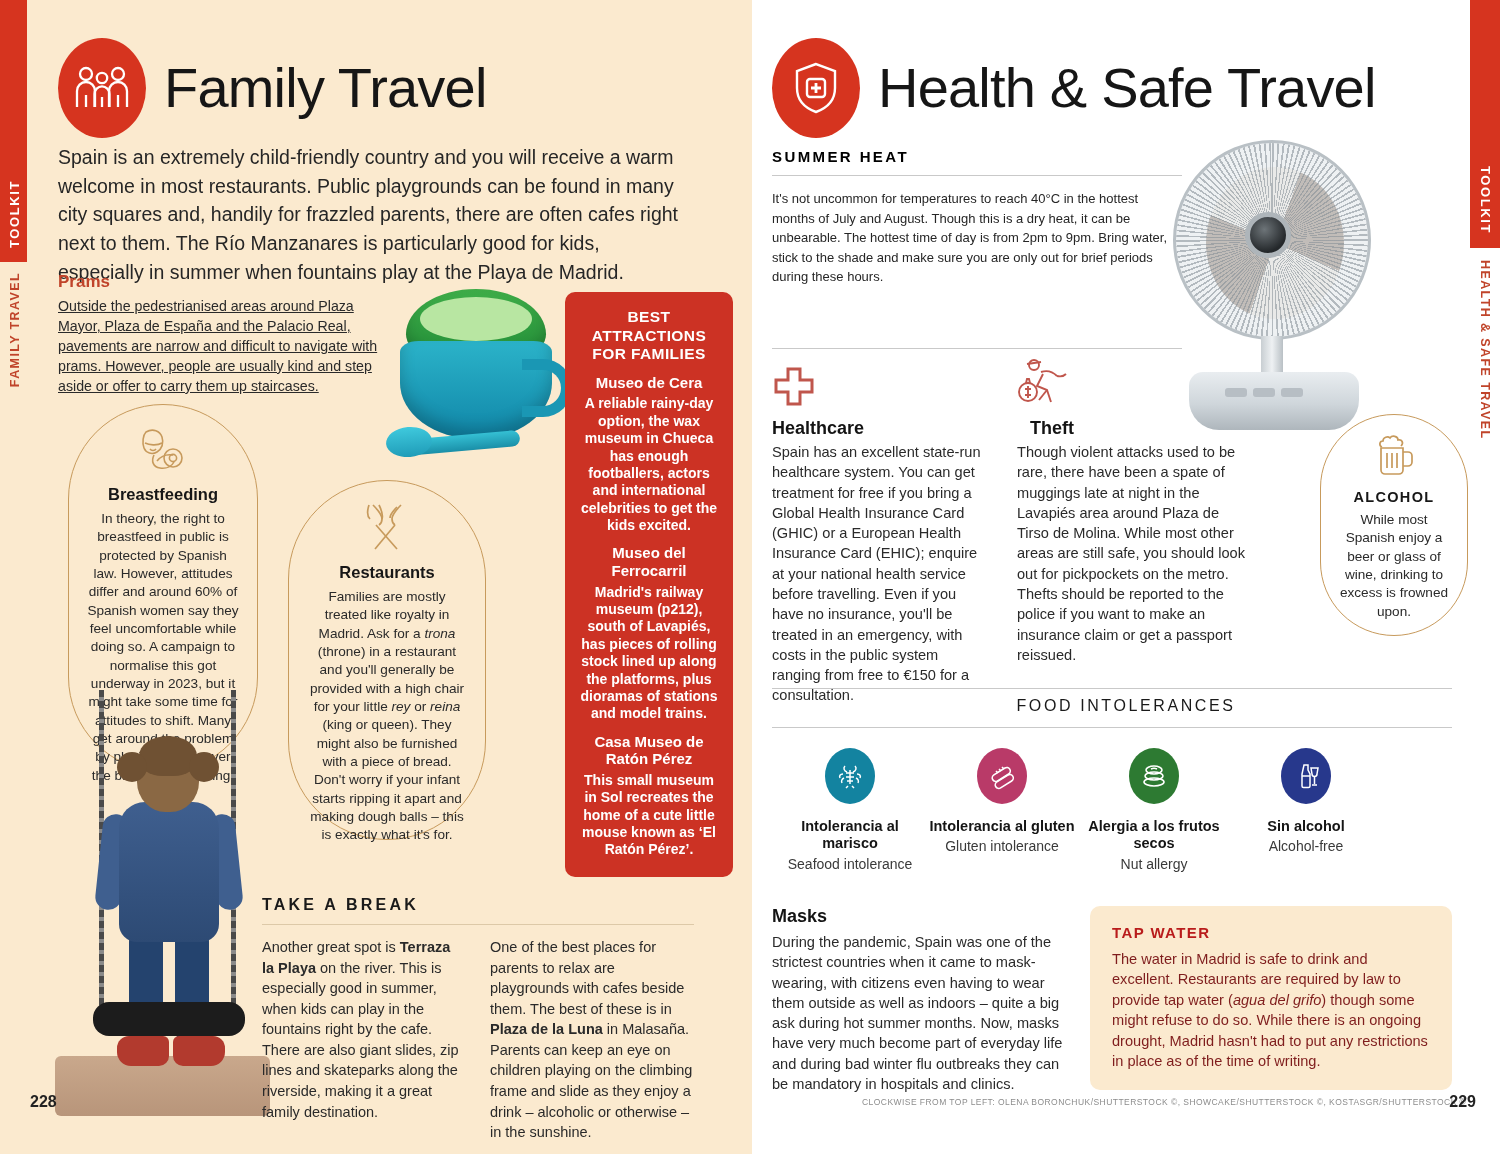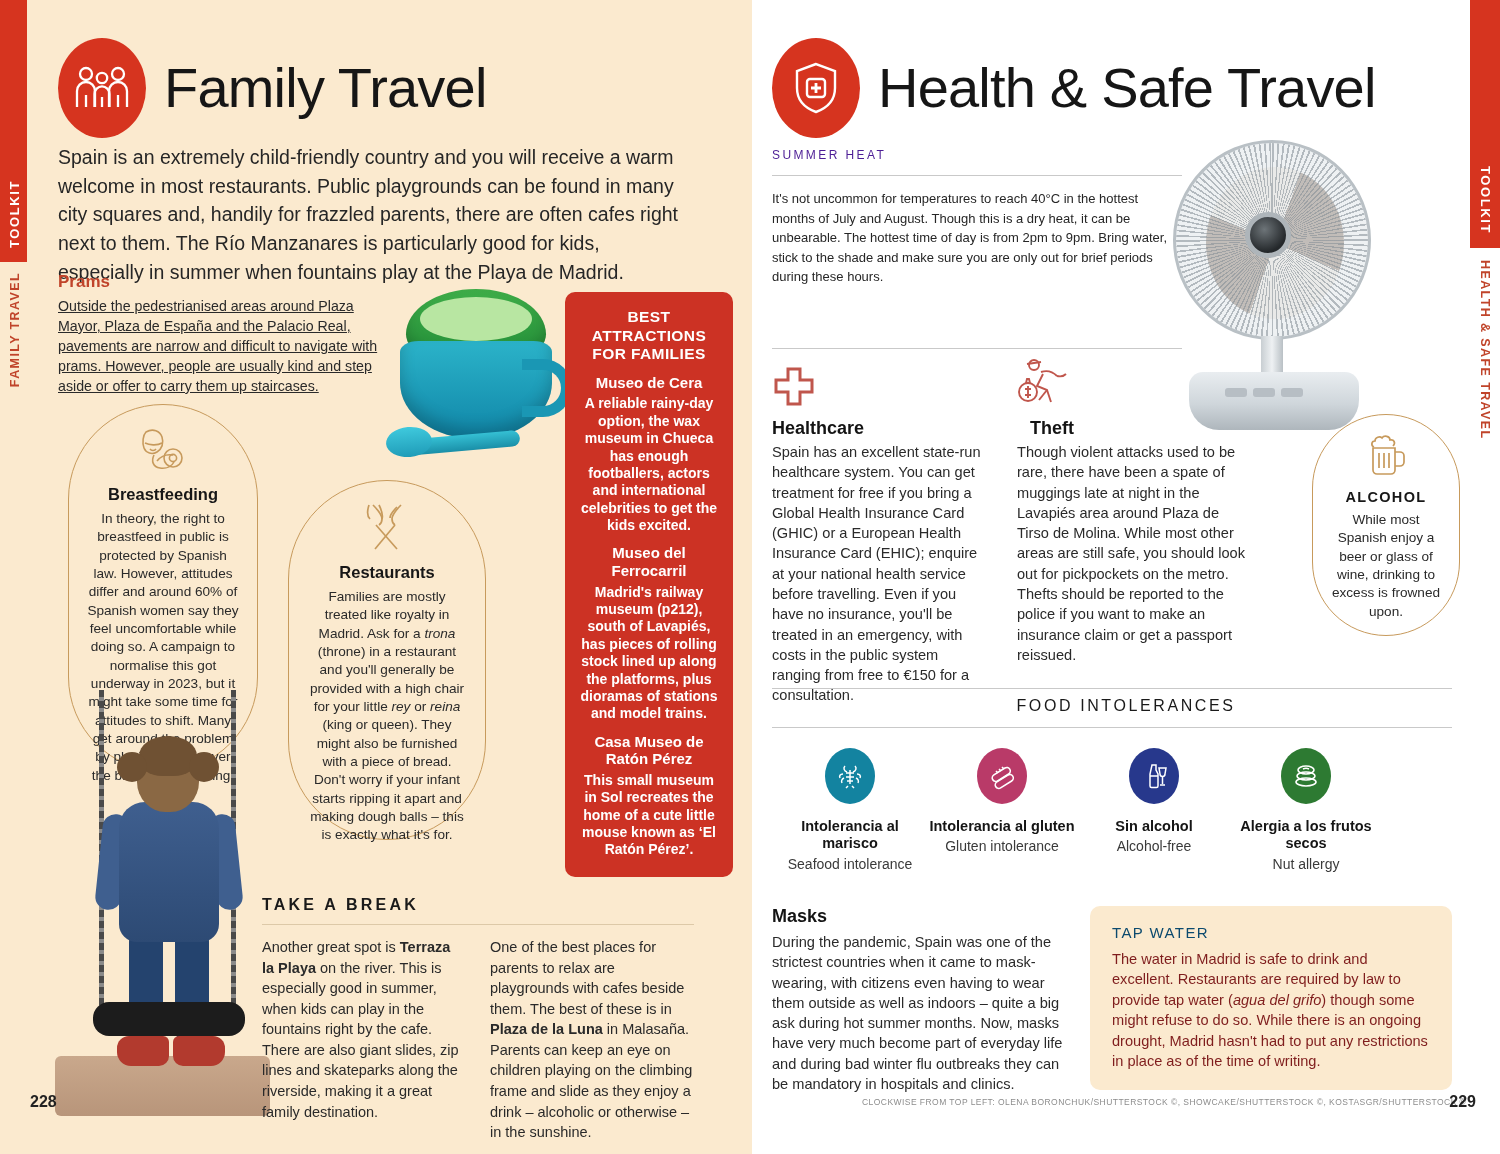--- a/index.html
+++ b/index.html
@@ -175,21 +175,21 @@
     padding-bottom: 10px;
   }
   .rule { height: 1px; background: #ddc9a8; }
   .tb-cols { display: flex; gap: 24px; margin-top: 12px; }
   .tb-cols p { font-size: 14.5px; line-height: 1.42; color: #2a2a2a; width: 205px; }
   .tb-cols b { font-weight: 700; }
 
   .pageno { position: absolute; font-size: 16px; font-weight: 600; color: #222; }
 
   
-  .rp-sub { position: absolute; font-size: 12px; font-weight: 400; letter-spacing: 2.4px; color:#4c1d95; }
+  .rp-sub { position: absolute; font-size: 15px; font-weight: 700; letter-spacing: 2.4px; color:#000000; }
   .rp-rule { position: absolute; height: 1px; background: #c9c9c9; }
   .rp-intro { position: absolute; font-size: 13px; line-height: 1.5; color:#262626; }
 
   .col-head { position:absolute; font-size: 18px; font-weight: 700; color:#141414; }
   .col-body { position:absolute; font-size: 14.6px; line-height: 1.39; color:#2a2a2a; }
 
   .icon-outline { position:absolute; }
 
   
   .fan { position:absolute; left:1225px; top:140px; width:215px; height:310px; }
@@ -228,21 +228,21 @@
   .fi-circle {
     width: 50px; height: 56px; border-radius: 50%; margin: 0 auto 14px;
     display:flex; align-items:center; justify-content:center;
   }
   .fi-es { font-size: 14.5px; font-weight: 700; color:#151515; line-height:1.2; }
   .fi-en { font-size: 14px; color:#3a3a3a; line-height:1.25; margin-top:3px; }
 
   .tapwater {
     position:absolute; background:#fbeacf; border-radius:10px; padding: 18px 22px;
   }
-  .tapwater h4 { font-size: 15px; font-weight: 400; letter-spacing: 1.4px; color:#0c4a6e; margin-bottom:8px; }
+  .tapwater h4 { font-size: 15px; font-weight: 700; letter-spacing: 1.4px; color:#b91c1c; margin-bottom:8px; }
   .tapwater p { font-size: 14.6px; line-height:1.40; color:#7f1d1d; }
   .tapwater i { font-style: italic; }
 
   .credits {
     position:absolute; font-size: 8.5px; letter-spacing:.45px; color:#8c8c8c; white-space:nowrap;
   }
 </style>
 </head>
 <body>
 
@@ -418,21 +418,21 @@
         <path d="M26 16 20 28l10 4 4 12"></path>
         <path d="M30 32 22 42"></path>
         <circle cx="11" cy="34" r="9"></circle>
         <path d="M11 28v12M8 31h6M8 37h6"></path>
         <path d="M9 25h4l-1 -4h-2z"></path>
       </svg>
     </div>
     <div class="col-head" style="left:278px; top:418px;text-align:right;">Theft</div>
     <div class="col-body" style="left:265px; top:442px; width:228px;">Though violent attacks used to be rare, there have been a spate of muggings late at night in the Lavapiés area around Plaza de Tirso de Molina. While most other areas are still safe, you should look out for pickpockets on the metro. Thefts should be reported to the police if you want to make an insurance claim or get a passport reissued.</div>
 
-    <div class="bubble" style="left:1290px; top:414px; width:148px; height:222px; padding:16px 14px; left:auto; right:40px;">
+    <div class="bubble" style="left:1290px; top:414px; width:148px; height:222px; padding:16px 14px; left:auto; right:32px;">
       <div class="bubble-icon">
         <svg width="48" height="48" viewBox="0 0 48 48" fill="none" stroke="#c79a5c" stroke-width="1.7">
           <path d="M12 16c-3-1-3-6 1-6 0-4 5-5 7-3 2-3 8-2 8 2 4-1 6 3 3 6"></path>
           <path d="M11 17h22v22a4 4 0 0 1-4 4H15a4 4 0 0 1-4-4z"></path>
           <path d="M33 21h5a4 4 0 0 1 4 4v6a4 4 0 0 1-4 4h-5"></path>
           <path d="M17 22v15M22 22v15M27 22v15"></path>
         </svg>
       </div>
       <div class="bt" style="font-size:14.5px; letter-spacing:1.3px;">ALCOHOL</div>
       <div class="bp">While most Spanish enjoy a beer or glass of wine, drinking to excess is frowned upon.</div>
@@ -462,43 +462,43 @@
           <svg width="28" height="28" viewBox="0 0 28 28" fill="none" stroke="#fff" stroke-width="1.6">
             <rect x="3" y="9" width="20" height="7" rx="3.5" transform="rotate(-32 13 12)"></rect>
             <rect x="6" y="16" width="20" height="7" rx="3.5" transform="rotate(-32 16 19)"></rect>
             <path d="M8 9l2 2M11 7l2 2M14 5l2 2"></path>
           </svg>
         </div>
         <div class="fi-es">Intolerancia al gluten</div>
         <div class="fi-en">Gluten intolerance</div>
       </div>
       <div class="fi-item">
+        <div class="fi-circle" style="background:#2d7a32">
+          <svg width="28" height="28" viewBox="0 0 28 28" fill="none" stroke="#fff" stroke-width="1.6">
+            <ellipse cx="14" cy="8" rx="8" ry="4"></ellipse>
+            <ellipse cx="14" cy="14" rx="9" ry="4"></ellipse>
+            <ellipse cx="14" cy="20" rx="10" ry="4"></ellipse>
+            <path d="M11 7c2-1 4-1 6 0"></path>
+          </svg>
+        </div>
+        <div class="fi-es">Alergia a los frutos secos</div>
+        <div class="fi-en">Nut allergy</div>
+      </div>
+      <div class="fi-item">
         <div class="fi-circle" style="background:#27388c">
           <svg width="28" height="28" viewBox="0 0 28 28" fill="none" stroke="#fff" stroke-width="1.5">
             <path d="M12 3h4v5l2 4v12a1.5 1.5 0 0 1-1.5 1.5h-5A1.5 1.5 0 0 1 10 24V12z"></path>
             <path d="M10 14h8"></path>
             <path d="M19 6h7l-1 6a2.5 2.5 0 0 1-5 0z"></path>
             <path d="M22.5 15v7M20 23h5"></path>
           </svg>
         </div>
         <div class="fi-es">Sin alcohol</div>
         <div class="fi-en">Alcohol-free</div>
       </div>
-      <div class="fi-item">
-        <div class="fi-circle" style="background:#2d7a32">
-          <svg width="28" height="28" viewBox="0 0 28 28" fill="none" stroke="#fff" stroke-width="1.6">
-            <ellipse cx="14" cy="8" rx="8" ry="4"></ellipse>
-            <ellipse cx="14" cy="14" rx="9" ry="4"></ellipse>
-            <ellipse cx="14" cy="20" rx="10" ry="4"></ellipse>
-            <path d="M11 7c2-1 4-1 6 0"></path>
-          </svg>
-        </div>
-        <div class="fi-es">Alergia a los frutos secos</div>
-        <div class="fi-en">Nut allergy</div>
-      </div>
     </div>
 
     <div class="col-head" style="left:20px; top:906px;">Masks</div>
     <div class="col-body" style="left:20px; top:932px; width:298px;">During the pandemic, Spain was one of the strictest countries when it came to mask-wearing, with citizens even having to wear them outside as well as indoors – quite a big ask during hot summer months. Now, masks have very much become part of everyday life and during bad winter flu outbreaks they can be mandatory in hospitals and clinics.</div>
 
     <div class="tapwater" style="left:338px; top:906px; width:362px;">
       <h4>TAP WATER</h4>
       <p>
         <span>The water in Madrid is safe to drink and excellent. Restaurants are required by law to provide tap water (</span><i>agua del grifo</i><span>) though some might refuse to do so. While there is an ongoing drought, Madrid hasn't had to put any restrictions in place as of the time of writing.</span>
       </p>

